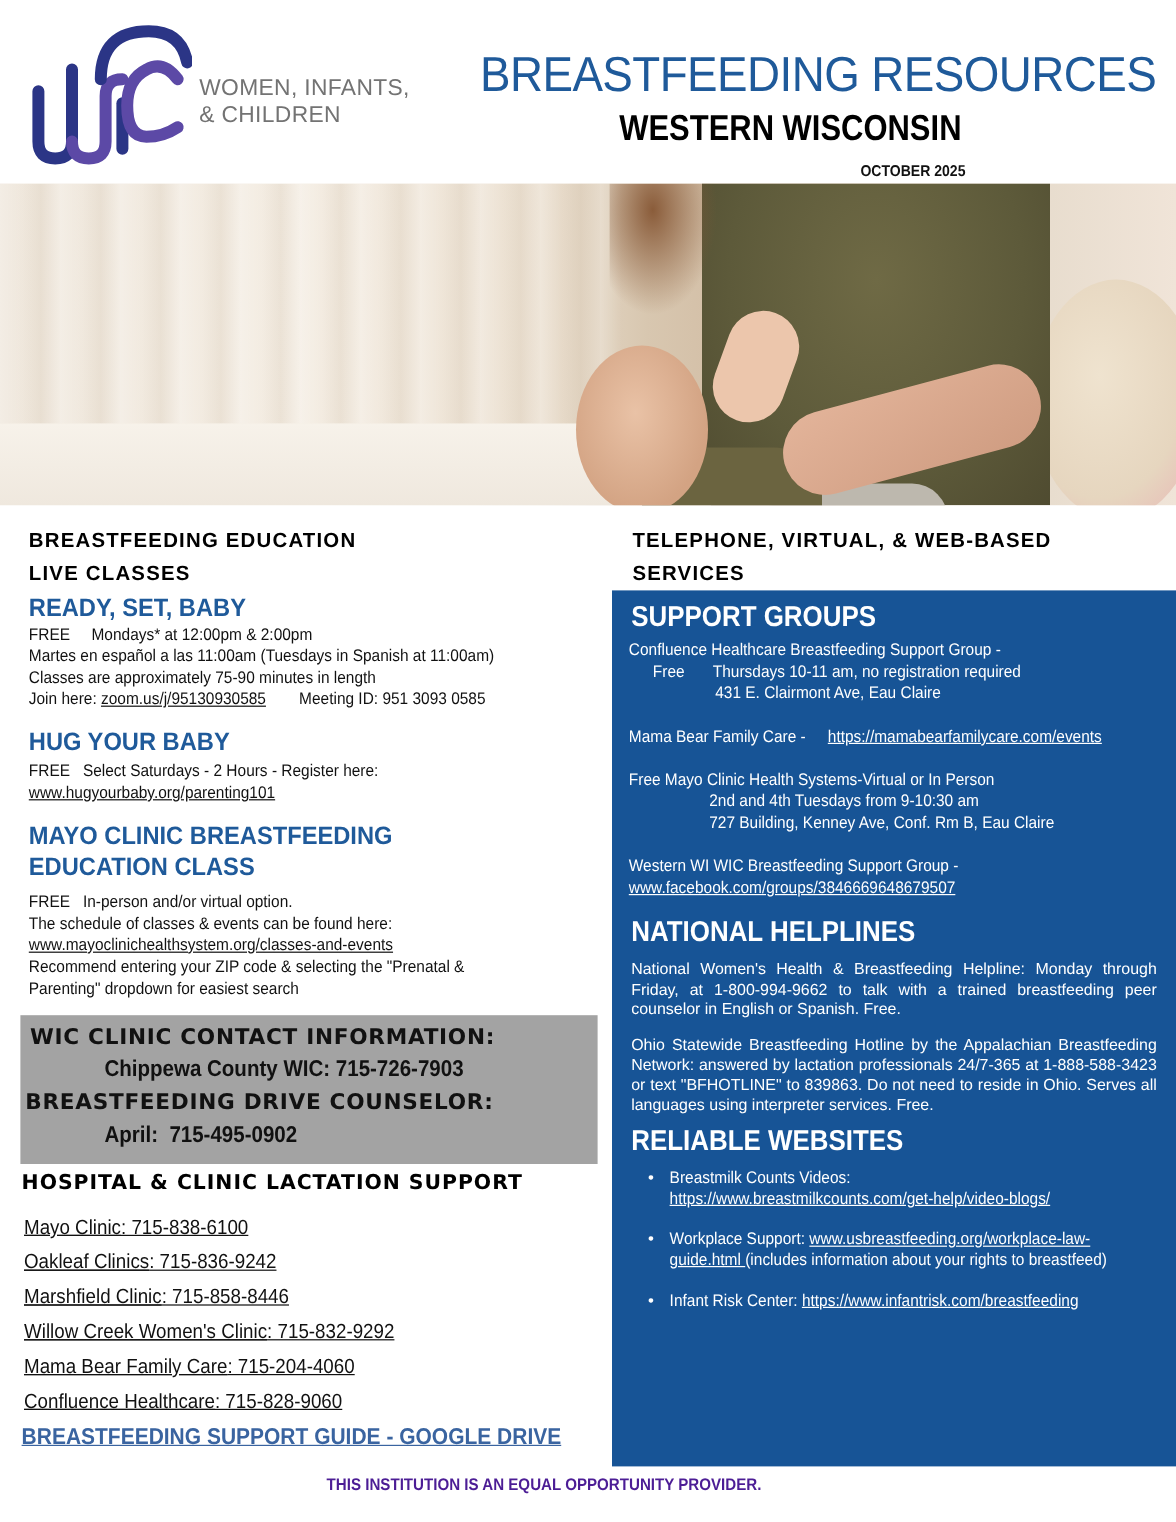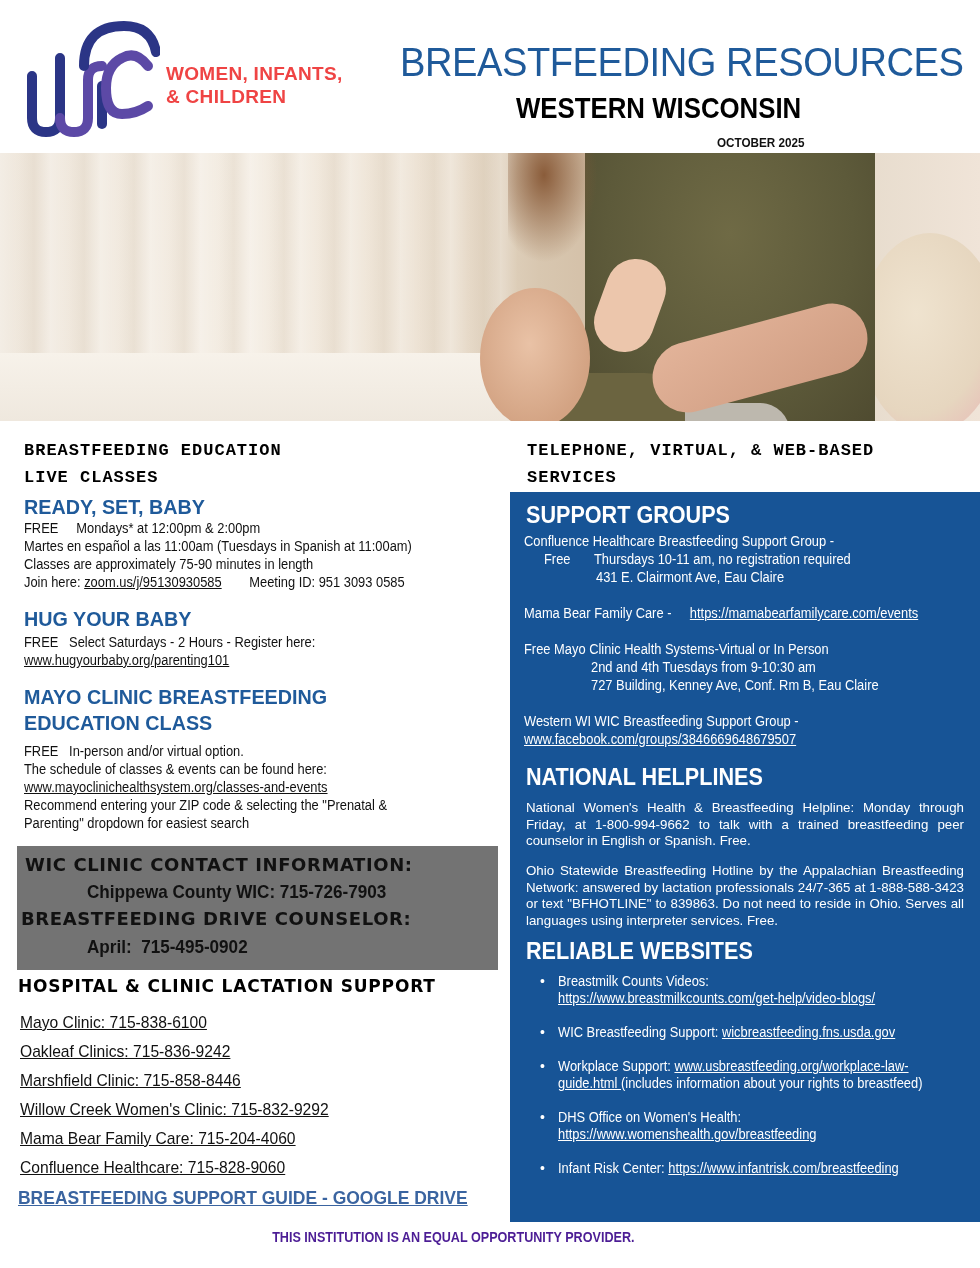--- a/index.html
+++ b/index.html
@@ -4,50 +4,50 @@
 <style>
   * { box-sizing: border-box; margin: 0; padding: 0; }
   html, body { width: 980px; height: 1268px; background: #ffffff; overflow: hidden; }
   body { position: relative; font-family: "Liberation Sans", sans-serif; color: #111; }
   .abs { position: absolute; }
   a, .link { color: inherit; text-decoration: underline; }
 
   
   #logo { left: 20px; top: 18px; width: 330px; height: 122px; }
   #logo svg { position: absolute; left: 0; top: 0; }
-  #logo-text { position: absolute; left: 146px; top: 44px; color: #ef4444; font-weight: bold; font-size: 19px; line-height: 23px; letter-spacing: 0.3px; }
+  #logo-text { position: absolute; left: 146px; top: 44px; color: #737373; font-weight: normal; font-size: 19px; line-height: 23px; letter-spacing: 0.3px; }
   #main-title { left: 400px; top: 38px; width: 560px; color: #1f5a9a; font-size: 41px; line-height: 48px; letter-spacing: -0.5px; white-space: nowrap; transform: scaleX(0.93); transform-origin: left top; }
   #sub-title { left: 516px; top: 90px; font-size: 30px; font-weight: bold; line-height: 36px; color: #000; transform: scaleX(0.86); transform-origin: left top; white-space: nowrap; }
   #date { left: 717px; top: 135px; font-size: 13px; font-weight: bold; color: #111; transform: scaleX(0.9); transform-origin: left top; }
 
   
   #photo { left: 0; top: 153px; width: 980px; height: 268px; overflow: hidden;
     background: linear-gradient(90deg, #efe7dc 0%, #f4ede3 25%, #ece1d2 45%, #d8c7b0 55%, #cdb49a 70%, #e7dccd 88%, #f0e4d8 100%); }
   #photo .curtain { position: absolute; left: 0; top: 0; width: 520px; height: 200px;
     background: repeating-linear-gradient(90deg, rgba(255,255,255,0.25) 0px, rgba(255,255,255,0.0) 18px, rgba(210,195,175,0.25) 34px, rgba(255,255,255,0.2) 50px); }
   #photo .bed { position: absolute; left: 0; top: 200px; width: 560px; height: 68px; background: linear-gradient(180deg, #f7f2ea, #efe8de); border-top-right-radius: 40px; }
   #photo .hair { position: absolute; left: 508px; top: 0; width: 90px; height: 110px; background: radial-gradient(ellipse at 40% 20%, #8a5c3a, rgba(140,92,58,0) 70%); }
   #photo .shirt { position: absolute; left: 585px; top: 0; width: 290px; height: 268px; background: radial-gradient(ellipse at 50% 30%, #6f6a45, #5d5a3a 60%, #4f4b30); border-bottom-left-radius: 60px; }
   #photo .arm { position: absolute; left: 650px; top: 170px; width: 220px; height: 70px; background: linear-gradient(160deg, #e3b49a, #cf9c81); border-radius: 40px; transform: rotate(-15deg); }
   #photo .baby-head { position: absolute; left: 480px; top: 135px; width: 110px; height: 140px; background: radial-gradient(ellipse at 45% 40%, #e9c2a6, #d3a383 70%); border-radius: 50%; }
   #photo .baby-body { position: absolute; left: 535px; top: 220px; width: 150px; height: 110px; background: #6b6440; border-radius: 40px; }
   #photo .baby-legs { position: absolute; left: 590px; top: 250px; width: 200px; height: 60px; background: #bdb8ae; border-radius: 30px; }
   #photo .baby-arm { position: absolute; left: 600px; top: 105px; width: 60px; height: 95px; background: #ecc6ac; border-radius: 30px; transform: rotate(20deg); }
   #photo .pillow { position: absolute; left: 860px; top: 80px; width: 140px; height: 200px; background: radial-gradient(ellipse at 40% 40%, #efe3cf, #e6d6bf 60%, #e7bfb8 85%); border-radius: 50%; }
 
   
-  .wide-h { font-family: Liberation Mono, monospace; font-weight: bold; font-size: 17px; line-height: 27px; letter-spacing: 1px; color: #000; }
+  .wide-h { font-family: Liberation Sans, sans-serif; font-weight: bold; font-size: 17px; line-height: 27px; letter-spacing: 1px; color: #000; }
   #left-heading { left: 24px; top: 437px; }
   #right-heading { left: 527px; top: 437px; }
 
   .blue-h { color: #1f5a9a; font-weight: bold; font-size: 21px; line-height: 25px; transform: scaleX(0.94); transform-origin: left top; white-space: nowrap; }
   .body-t { font-size: 14px; line-height: 18px; color: #111; transform: scaleX(0.92); transform-origin: left top; white-space: nowrap; }
 
   
-  #wic-box { left: 17px; top: 846px; width: 481px; height: 124px; background: #737373; }
+  #wic-box { left: 17px; top: 846px; width: 481px; height: 124px; background: #a3a3a3; }
   #wic-box .h { position: absolute; font-family: "DejaVu Sans", sans-serif; font-weight: bold; font-size: 18px; letter-spacing: 0.6px; color: #111; white-space: nowrap; }
   #wic-box .p { position: absolute; font-weight: bold; font-size: 19px; color: #111; white-space: nowrap; transform: scaleX(0.9); transform-origin: left top; }
 
   #hospital-heading { left: 18px; top: 976px; font-family: "DejaVu Sans", sans-serif; font-weight: bold; font-size: 17px; letter-spacing: 0.8px; color: #000; white-space: nowrap; }
   #hospital-list { left: 20px; top: 1008px; text-decoration: underline; }
   #hospital-list .row { font-size: 17px; line-height: 29px; color: #111; white-space: nowrap; transform: scaleX(0.92); transform-origin: left top; }
   #guide-link { left: 18px; top: 1187px; color: #3a64a0; font-weight: bold; font-size: 19px; text-decoration: underline; white-space: nowrap; transform: scaleX(0.92); transform-origin: left top; }
 
   
   #blue-panel { left: 510px; top: 492px; width: 470px; height: 730px; background: #175496; color: #fff; }
@@ -167,29 +167,22 @@
   <div class="para" style="top:308px;">National Women's Health &amp; Breastfeeding Helpline: Monday through Friday, at 1-800-994-9662 to talk with a trained breastfeeding peer counselor in English or Spanish. Free.</div>
   <div class="para" style="top:371px;">Ohio Statewide Breastfeeding Hotline by the Appalachian Breastfeeding Network: answered by lactation professionals 24/7-365 at 1-888-588-3423 or text "BFHOTLINE" to 839863. Do not need to reside in Ohio. Serves all languages using interpreter services. Free.</div>
 
   <div class="ph" style="top:445px;">RELIABLE WEBSITES</div>
   <ul style="top:481px;">
     <li>
       <span class="ln">Breastmilk Counts Videos:</span>
       <a class="ln link">https://www.breastmilkcounts.com/get-help/video-blogs/</a>
     </li>
     <li>
-      <span class="ln"><span>WIC Breastfeeding Support: </span><a class="link">wicbreastfeeding.fns.usda.gov</a></span>
-    </li>
-    <li>
       <span class="ln"><span>Workplace Support: </span><a class="link">www.usbreastfeeding.org/workplace-law-</a></span>
       <span class="ln"><a class="link">guide.html </a><span> (includes information about your rights to breastfeed)</span></span>
-    </li>
-    <li>
-      <span class="ln">DHS Office on Women's Health:</span>
-      <a class="ln link">https://www.womenshealth.gov/breastfeeding </a>
     </li>
     <li>
       <span class="ln"><span>Infant Risk Center: </span><a class="link">https://www.infantrisk.com/breastfeeding</a></span>
     </li>
   </ul>
 </div>
 
 <div id="footer" class="abs">
   <span>THIS INSTITUTION IS AN EQUAL OPPORTUNITY PROVIDER.</span>
 </div>

